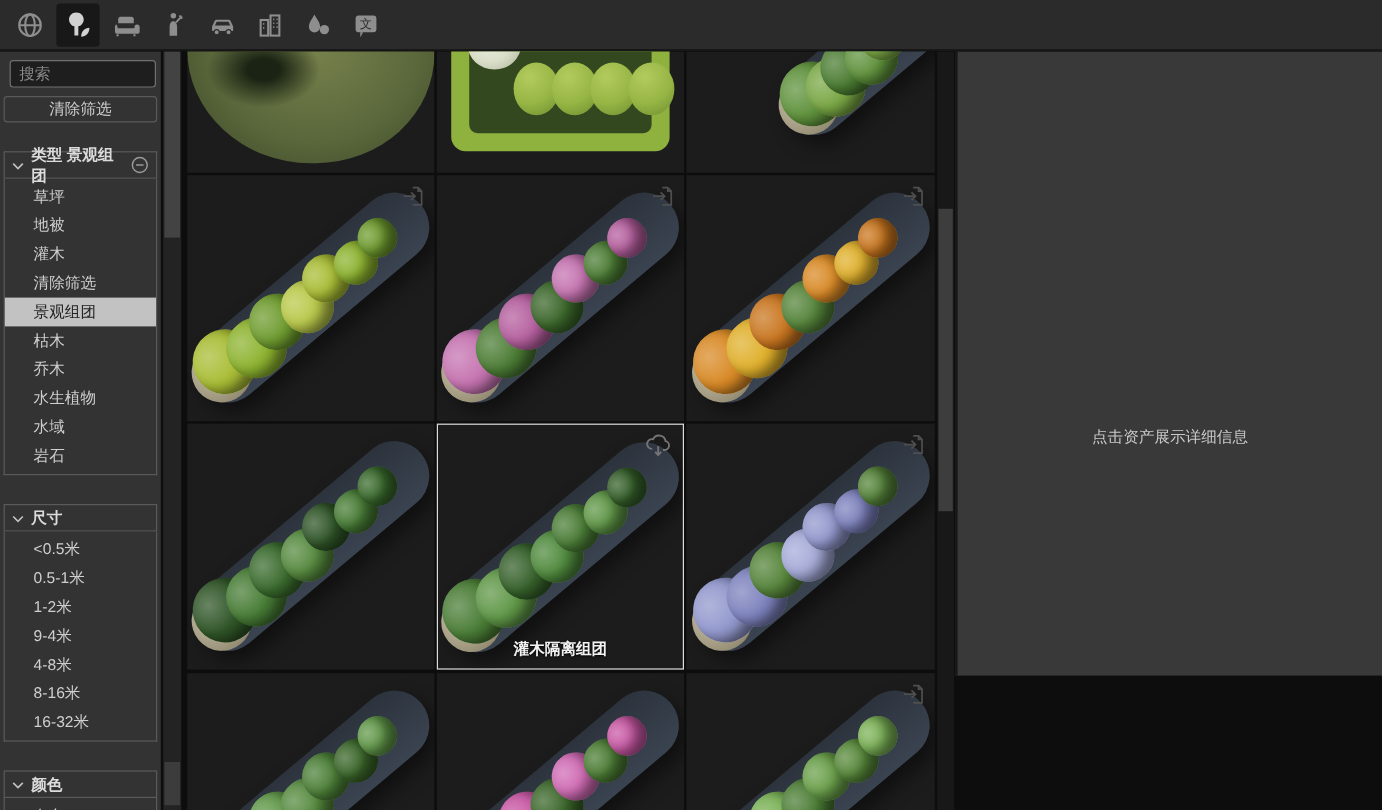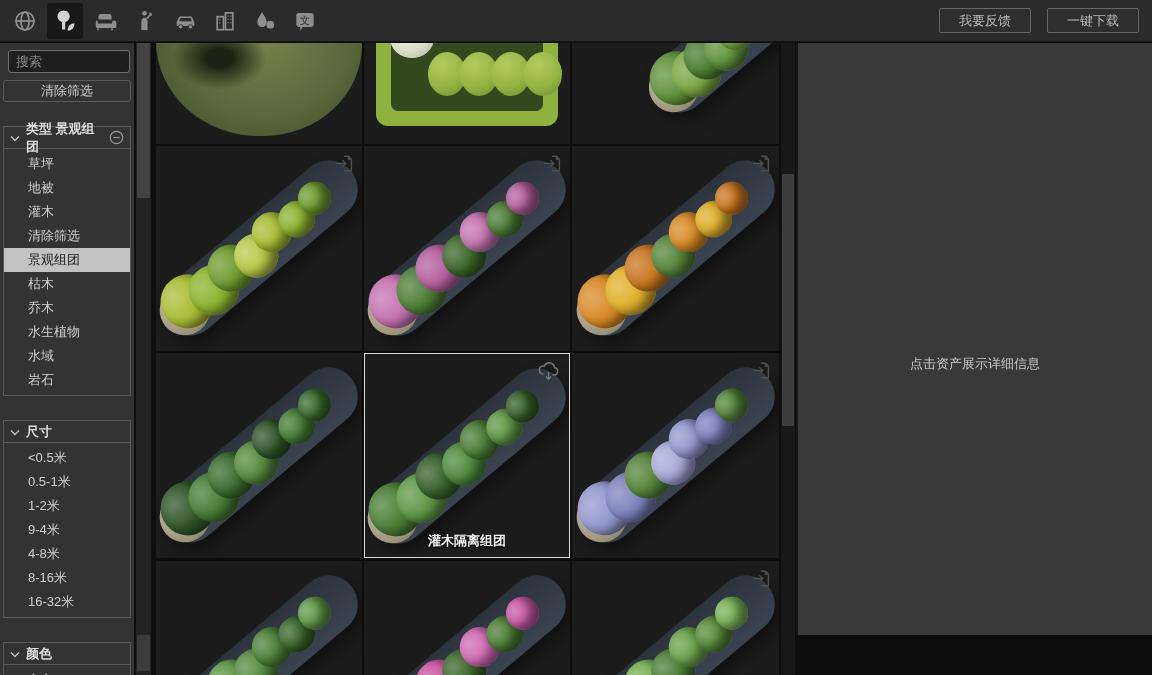--- a/index.html
+++ b/index.html
@@ -73,21 +73,21 @@
   .bed .bush { position:absolute; border-radius:50%;
                background:radial-gradient(circle at 35% 28%,#b3cb5e,#96b544 55%,#6d8c30); }
   .bed .flowers { position:absolute; border-radius:50%;
                   background:radial-gradient(circle at 40% 35%,#eef0e2,#d9ddc8 55%,#a9b194); }
 
   
   .grid-scroll { position:absolute; left:781px; top:43px; width:14px; height:632px; background:#181818; }
   .grid-scroll .thumb { position:absolute; left:1px; width:12px; top:131px; height:252px; background:#3d3d3d; }
 
   
-  .detail { position:absolute; left:796px; top:43px; width:356px; height:592px;
+  .detail { position:absolute; left:796px; top:43px; width:356px; height:520px;
             background:#393939; border-left:2px solid #161616; }
   .detail-text { margin-top:312px; text-align:center; color:#c9c9c9; font-size:13px; }
 </style>
 </head>
 <body>
 
 <div class="app">
 
   <header class="toolbar">
     <div class="tabs" id="toolbar-tabs">
@@ -156,24 +156,20 @@
         <div class="tab">
           <span class="tab-box">
             <svg width="26" height="26" viewBox="0 0 24 24">
               <rect x="4" y="4.5" width="16" height="13" rx="2.3" fill="#8e8e8e"></rect>
               <path d="M9.8 17.5 L7.6 21.2 v-3.7 z" fill="#8e8e8e"></path>
               <text x="12" y="14.4" text-anchor="middle" font-size="9.5" fill="#2b2b2b">文</text>
             </svg>
           </span>
         </div>
       </div>
-    <div class="toolbar-right">
-      <button class="tb-btn">我要反馈</button>
-      <button class="tb-btn">一键下载</button>
-    </div>
   </header>
 
   <aside class="sidebar">
     <input class="search-input" type="text" placeholder="搜索" style="">
     <button class="clear-btn">清除筛选</button>
     <div id="filter-sections">
         <div class="f-section">
           <div class="f-header">
             <span><svg width="10" height="7" viewBox="0 0 10 7" fill="none">
                 <path d="M1 1.4 L5 5.4 L9 1.4" stroke="#c0c0c0" stroke-width="1.4"></path>

